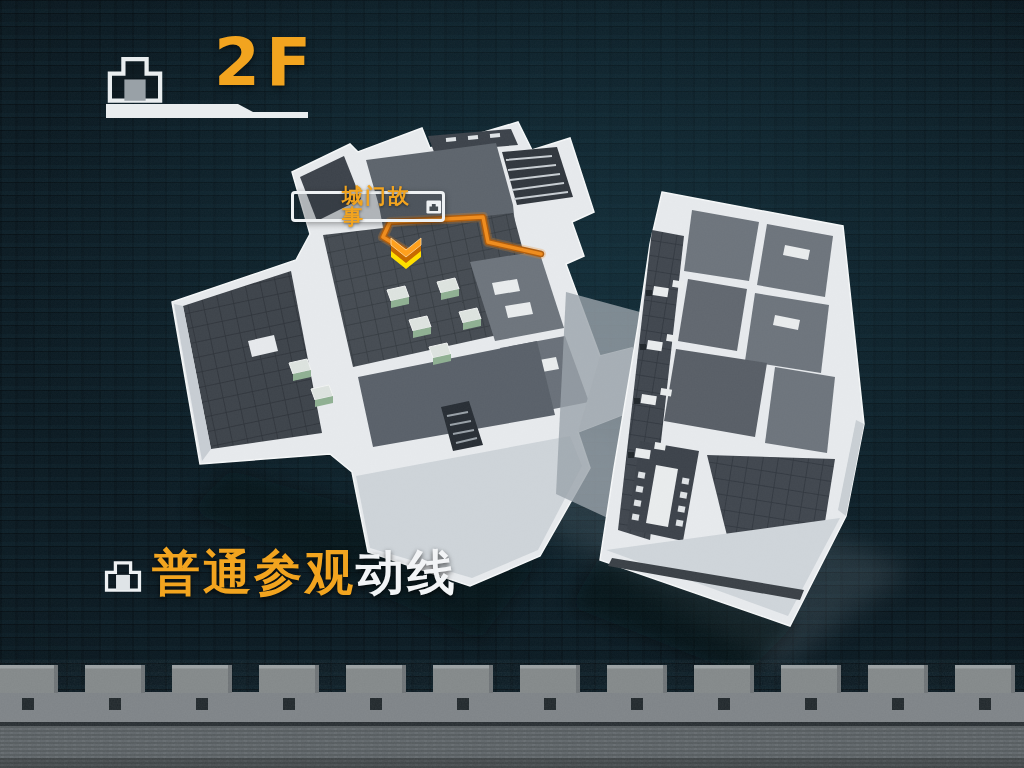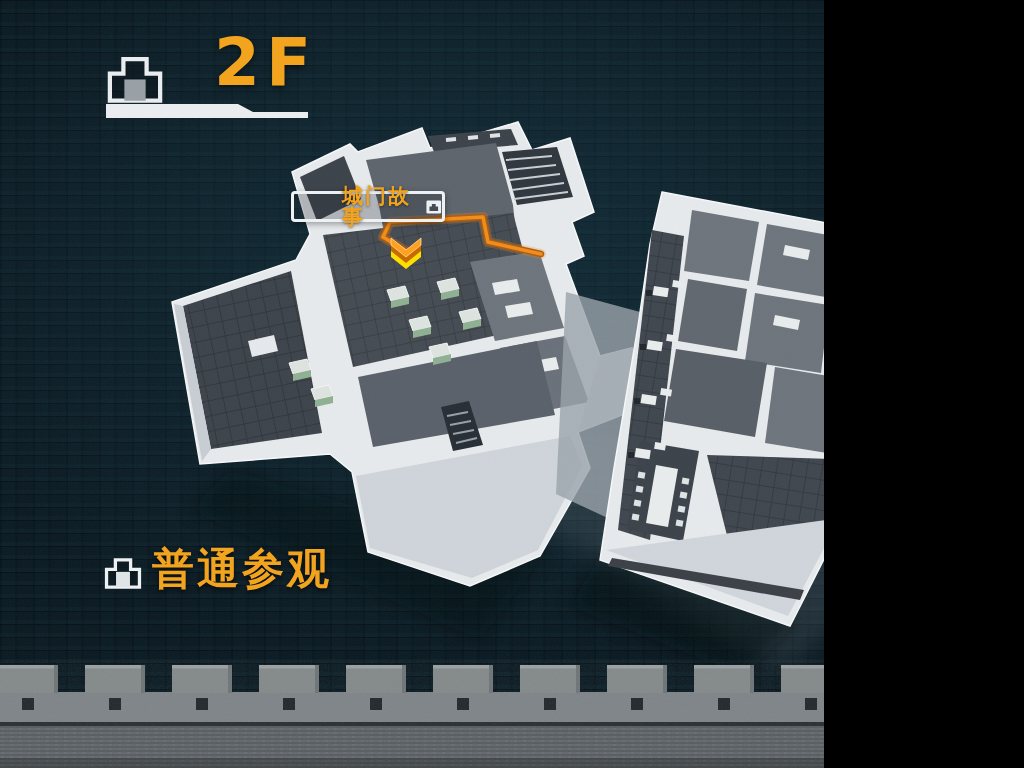--- a/index.html
+++ b/index.html
@@ -1,17 +1,17 @@
 <!DOCTYPE html>
 <html><head>
 <meta charset="utf-8">
 <style>
   html,body{margin:0;padding:0;background:#000;}
   .stage{
-    position:relative;width:824px;height:768px;overflow:hidden;
+    position:relative;width:1024px;height:768px;overflow:hidden;
     font-family:"DejaVu Sans",sans-serif;
     background-color:#0a1820;
     background-image:
       radial-gradient(1400px 950px at 50% 42%, rgba(0,0,0,0) 42%, rgba(0,0,0,.55) 100%),
       radial-gradient(900px 620px at 58% 34%, rgba(30,74,90,.38), rgba(30,74,90,0) 65%),
       repeating-linear-gradient(0deg, rgba(3,10,14,.55) 0 1.5px, rgba(20,48,60,.20) 1.5px 5px, rgba(10,26,34,.10) 5px 13px),
       repeating-linear-gradient(90deg, rgba(5,14,19,.35) 0 2px, rgba(18,44,54,.14) 2px 15px, rgba(7,18,24,.28) 15px 18px, rgba(15,38,48,.10) 18px 33px);
   }
   svg.scene{position:absolute;left:0;top:0;}
   
@@ -33,21 +33,21 @@
   }
   .route-callout .txt{
     font-size:21px;font-weight:bold;color:#F2A41F;letter-spacing:2px;line-height:1;
     text-shadow:0 1px 3px rgba(0,0,0,.5);
     margin-left:48px;
   }
   
   .route-legend{position:absolute;left:104px;top:548px;display:flex;align-items:center;}
   .route-legend .gate-md{margin-right:10px;margin-top:6px;}
   .route-legend .lg{
-    font-size:42px;font-weight:bold;letter-spacing:3px;line-height:1;
+    font-size:48px;font-weight:bold;letter-spacing:3px;line-height:1;
     text-shadow:0 2px 5px rgba(0,0,0,.65);
   }
   .lg.orange{color:#F2A41F;}
   .lg.white{color:#F2F4F6;}
 </style>
 </head>
 <body>
 
 <div class="stage">
 
@@ -250,15 +250,16 @@
       <path d="M4 12.5 V7.5 H6.8 V4.5 H11.2 V7.5 H14 V12.5 Z" fill="#454d53"></path>
     </svg>
   </div>
 
   <div class="route-legend">
     <svg class="gate-md" width="38" height="35" viewBox="0 0 30 27">
       <path d="M2 25 V11 H9 V3.5 H21 V11 H28 V25 Z" fill="rgba(15,24,30,.45)" stroke="#eef1f3" stroke-width="2.6"></path>
       <rect x="9.5" y="13" width="11" height="12" fill="#dfe4e7"></rect>
     </svg>
     <span class="lg orange">普通参观</span>
+    <span class="lg white">动线</span>
   </div>
 
 </div>
 
 </body></html>

